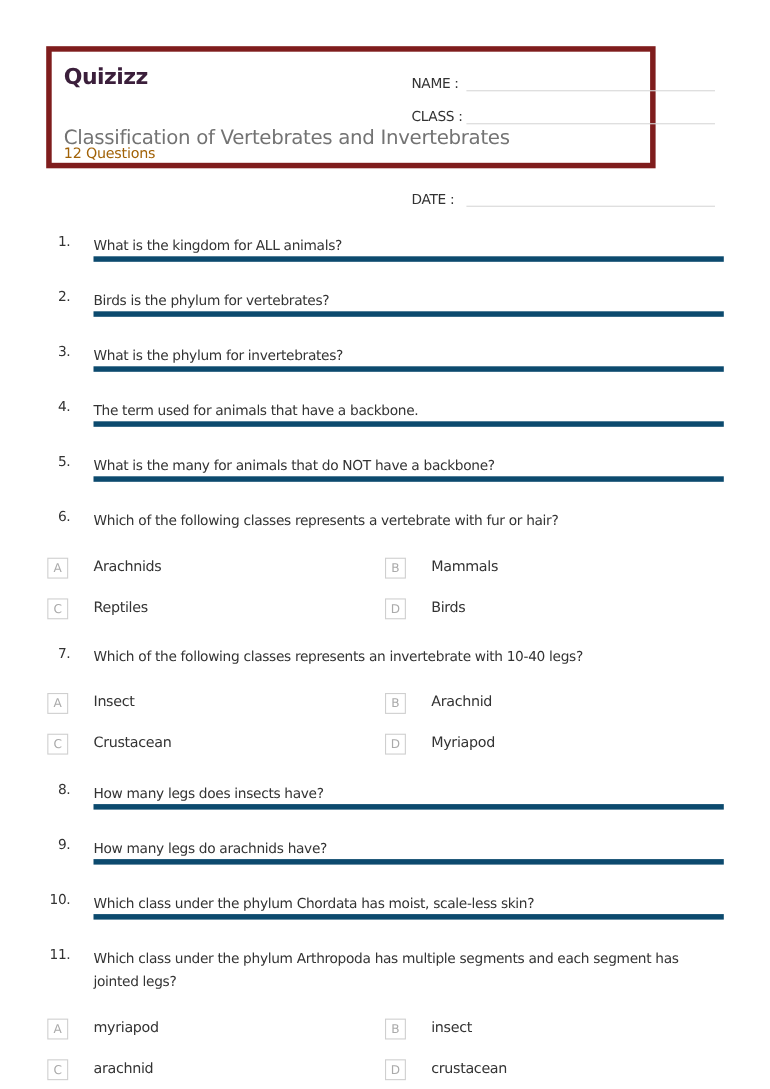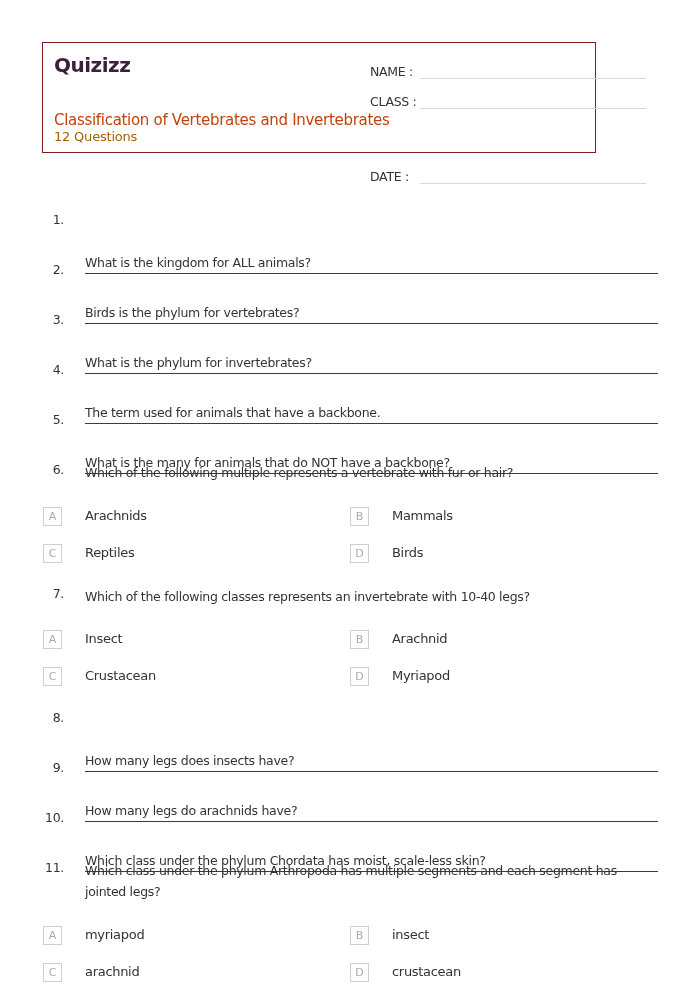--- a/index.html
+++ b/index.html
@@ -3,29 +3,29 @@
   <meta charset="utf-8">
   <style>
     html, body { margin: 0; padding: 0; background: #ffffff; }
     body {
       width: 700px; height: 990px; position: relative; overflow: hidden;
       font-family: "DejaVu Sans", "Liberation Sans", sans-serif;
       color: #333333;
     }
     .header-box {
       position: absolute; left: 42px; top: 42px; width: 554px; height: 111px;
-      border: 1px solid #7f1d1d; box-sizing: border-box;
+      border: 5px solid #7f1d1d; box-sizing: border-box;
     }
     .logo {
       position: absolute; left: 11px; top: 10px;
       font-family: "DejaVu Sans", sans-serif; font-weight: bold;
       font-size: 20px; color: #3b1f3b; letter-spacing: -0.5px;
     }
     .title {
-      position: absolute; left: 11px; top: 68px; font-size: 15px; color: #c2410c;
+      position: absolute; left: 11px; top: 68px; font-size: 18px; color: #737373;
       letter-spacing: -0.3px;
     }
     .qcount {
       position: absolute; left: 11px; top: 86px; font-size: 13px; color: #a16207;
       letter-spacing: -0.2px;
     }
     .field {
       position: absolute; left: 327px; width: 276px; height: 20px;
     }
     .field .lbl {
@@ -39,21 +39,21 @@
       position: absolute; left: 42px; width: 616px;
     }
     .q .num {
       position: absolute; left: 0; width: 22px; text-align: right;
       font-size: 12.5px; color: #333; letter-spacing: -0.3px;
     }
     .q .text {
       position: absolute; left: 43px; right: 0; font-size: 12.5px; color: #333;
       line-height: 21px; letter-spacing: -0.3px;
     }
-    .q .text.underlined { border-bottom: 1px solid #0c4a6e; padding-bottom: 0px; margin-top: 40px; }
+    .q .text.underlined { border-bottom: 5px solid #0c4a6e; padding-bottom: 0px; }
     .opt {
       position: absolute; height: 20px;
     }
     .opt .box {
       position: absolute; left: 0; top: 0; width: 19px; height: 19px;
       border: 1px solid #cfcfcf; box-sizing: border-box;
       font-size: 11px; color: #aaa; text-align: center; line-height: 18px;
     }
     .opt .otext {
       position: absolute; left: 42px; top: 1px; font-size: 13px; color: #333;
@@ -102,21 +102,21 @@
   <span class="text underlined">The term used for animals that have a backbone.</span>
 </div>
 
 <div class="q" style="top:412px;">
   <span class="num">5.</span>
   <span class="text underlined">What is the many for animals that do NOT have a backbone?</span>
 </div>
 
 <div class="q" style="top:462px;">
   <span class="num">6.</span>
-  <span class="text">Which of the following multiple represents a vertebrate with fur or hair?</span>
+  <span class="text">Which of the following classes represents a vertebrate with fur or hair?</span>
 </div>
 <div class="opt" style="left:43px; top:507px;">
   <span class="box">A</span>
   <span class="otext">Arachnids</span>
 </div>
 <div class="opt" style="left:350px; top:507px;">
   <span class="box">B</span>
   <span class="otext">Mammals</span>
 </div>
 <div class="opt" style="left:43px; top:544px;">

